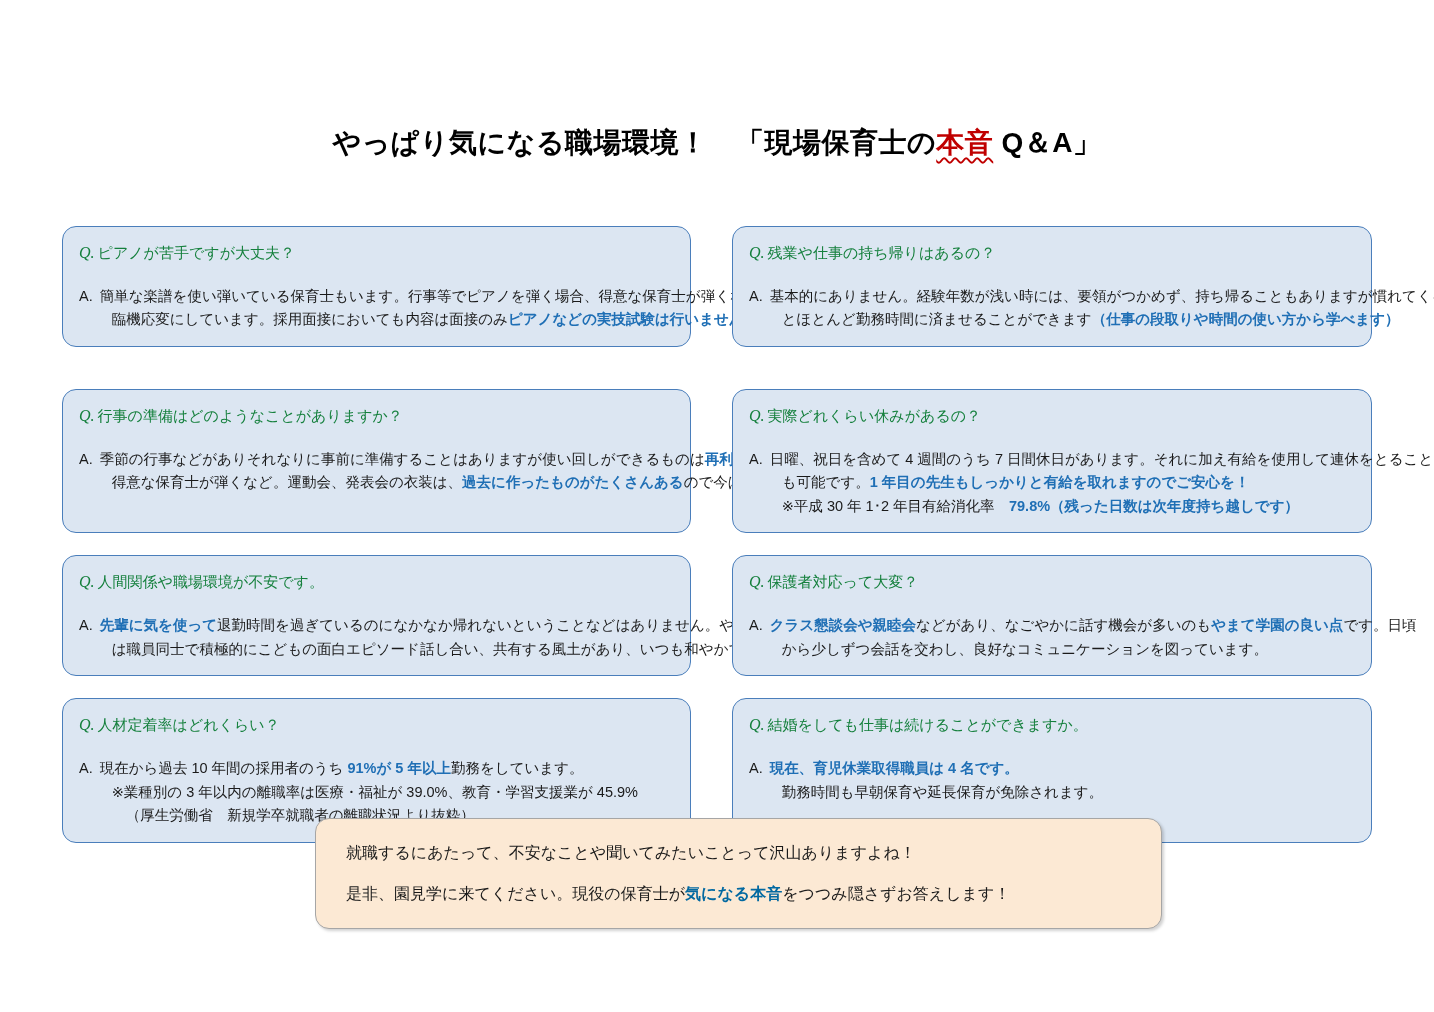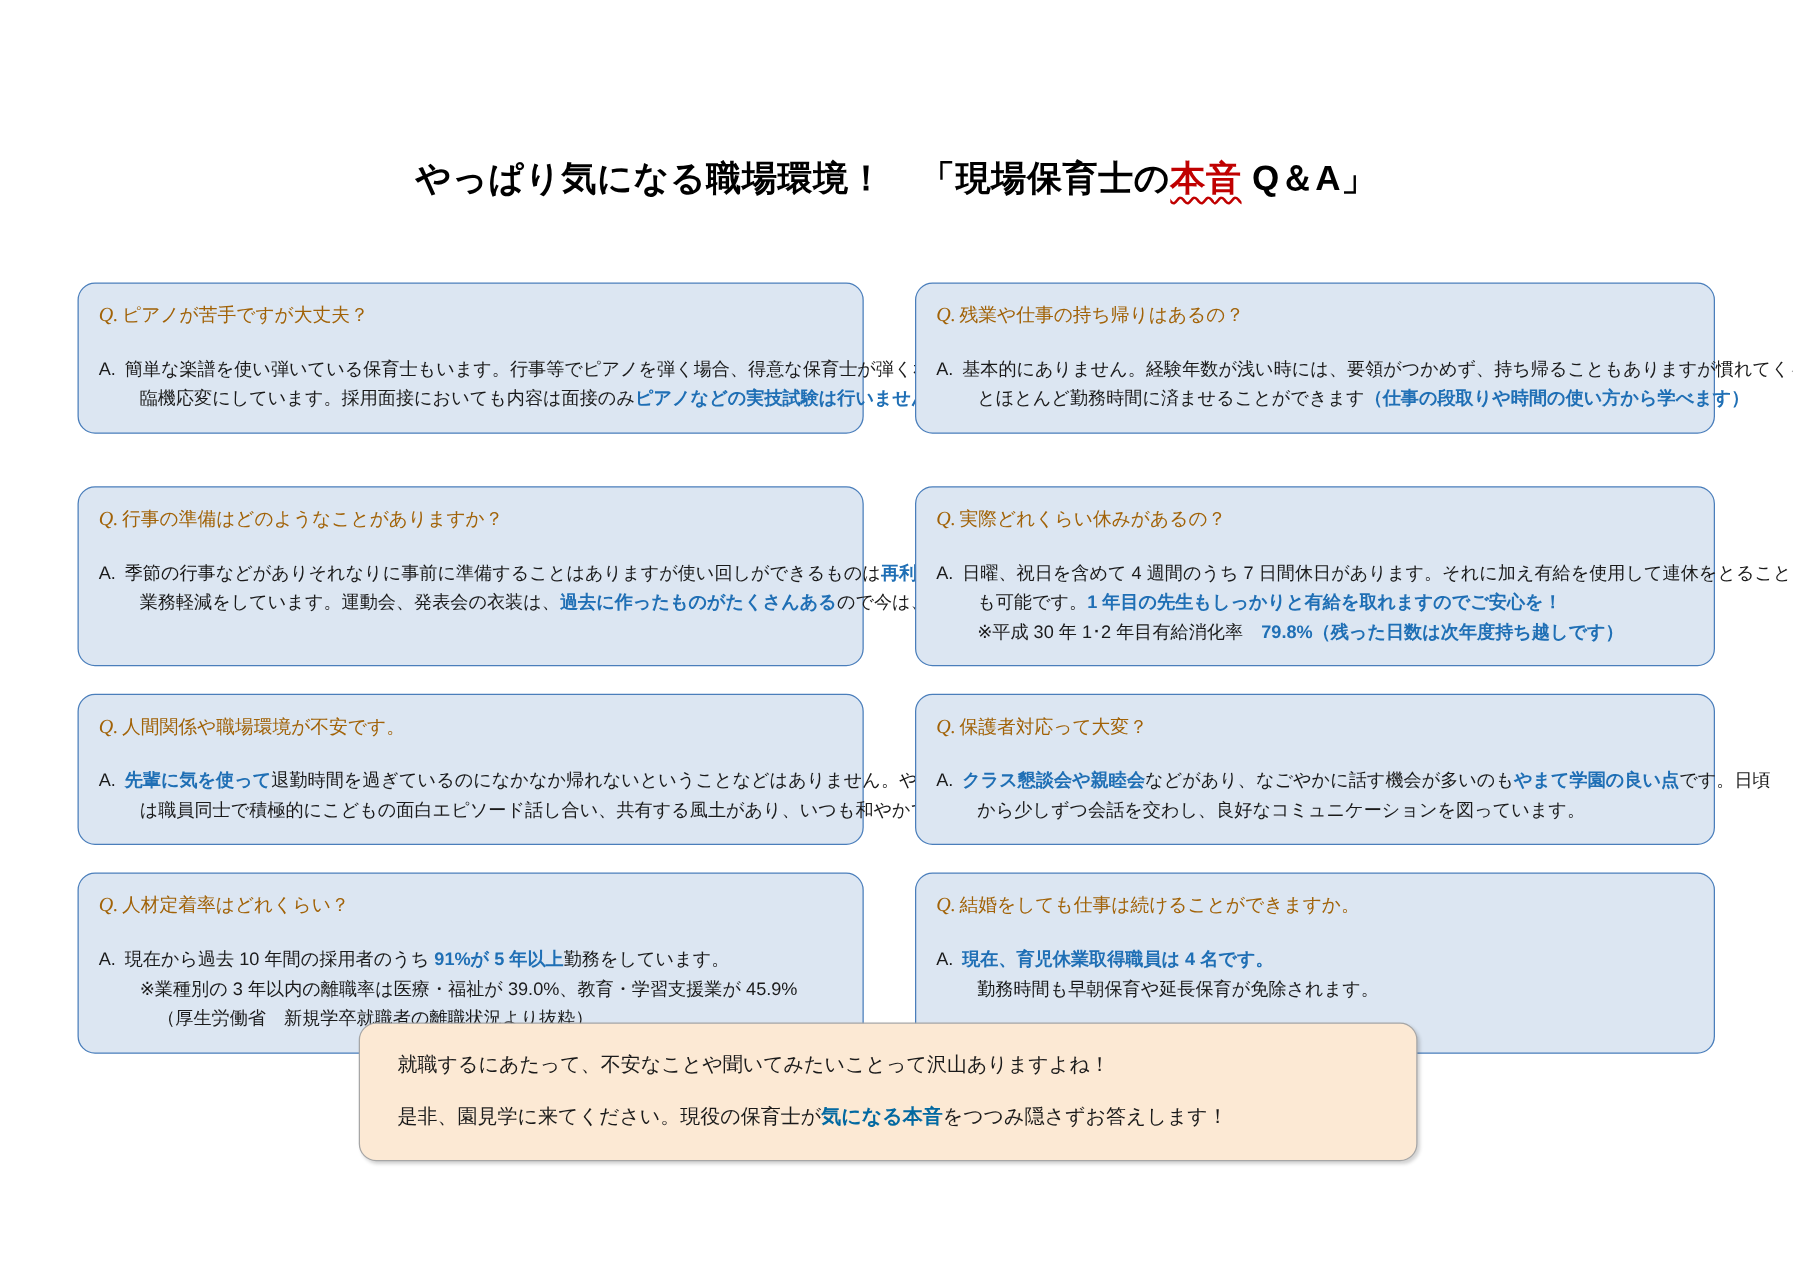--- a/index.html
+++ b/index.html
@@ -58,21 +58,21 @@
     background: #dce6f2;
     border: 1.3px solid #4a7ebb;
     border-radius: 14px;
     padding: 14px 18px 14px 16px;
     position: relative;
   }
   .qa-card.left  { width: 629px; }
   .qa-card.right { width: 640px; }
 
   .q-line {
-    color: #a16207;
+    color: #15803d;
     font-size: 15px;
     line-height: 1.5;
     white-space: nowrap;
   }
   .q-line .qmark {
     font-style: italic;
     font-family: "Liberation Serif", "DejaVu Serif", serif;
     font-size: 16px;
     padding-right: 3px;
   }
@@ -97,21 +97,21 @@
   b.hl   { color: #1f6fb5; font-weight: bold; }
 
   
   .row-gap-1 { height: 42px; }
   .row-gap-2 { height: 22px; }
   .row-gap-3 { height: 22px; }
 
   
   .callout {
     position: absolute;
-    left: 287px;
+    left: 315px;
     top: 818px;
     width: 847px;
     box-sizing: border-box;
     background: #fce9d4;
     border: 1.3px solid #a6a6a6;
     border-radius: 14px;
     padding: 22px 26px 22px 30px;
     box-shadow: 2px 2px 3px rgba(0,0,0,0.18);
   }
   .callout .cl {
@@ -166,21 +166,21 @@
 
     <div class="qa-row">
       <div class="qa-card left">
         <div class="q-line">
           <span class="qmark">Q.</span><span>行事の準備はどのようなことがありますか？</span>
         </div>
         <div class="a-block">
           <span class="a-mark">A.</span>
           <span class="a-text">
               <span class="ln"><span>季節の行事などがありそれなりに事前に準備することはありますが使い回しができるものは</span><b class="hl">再利用</b><span>し、</span></span>
-              <span class="ln indent"><span>業務軽減をしています。運動会、発表会の衣装は、</span><b class="hl">過去に作ったものがたくさんある</b><span>ので今は、ほ</span></span>
+              <span class="ln indent"><span>得意な保育士が弾くなど。運動会、発表会の衣装は、</span><b class="hl">過去に作ったものがたくさんある</b><span>ので今は、ほ</span></span>
             </span>
         </div>
       </div>
       <div class="qa-card right">
         <div class="q-line">
           <span class="qmark">Q.</span><span>実際どれくらい休みがあるの？</span>
         </div>
         <div class="a-block">
           <span class="a-mark">A.</span>
           <span class="a-text">

